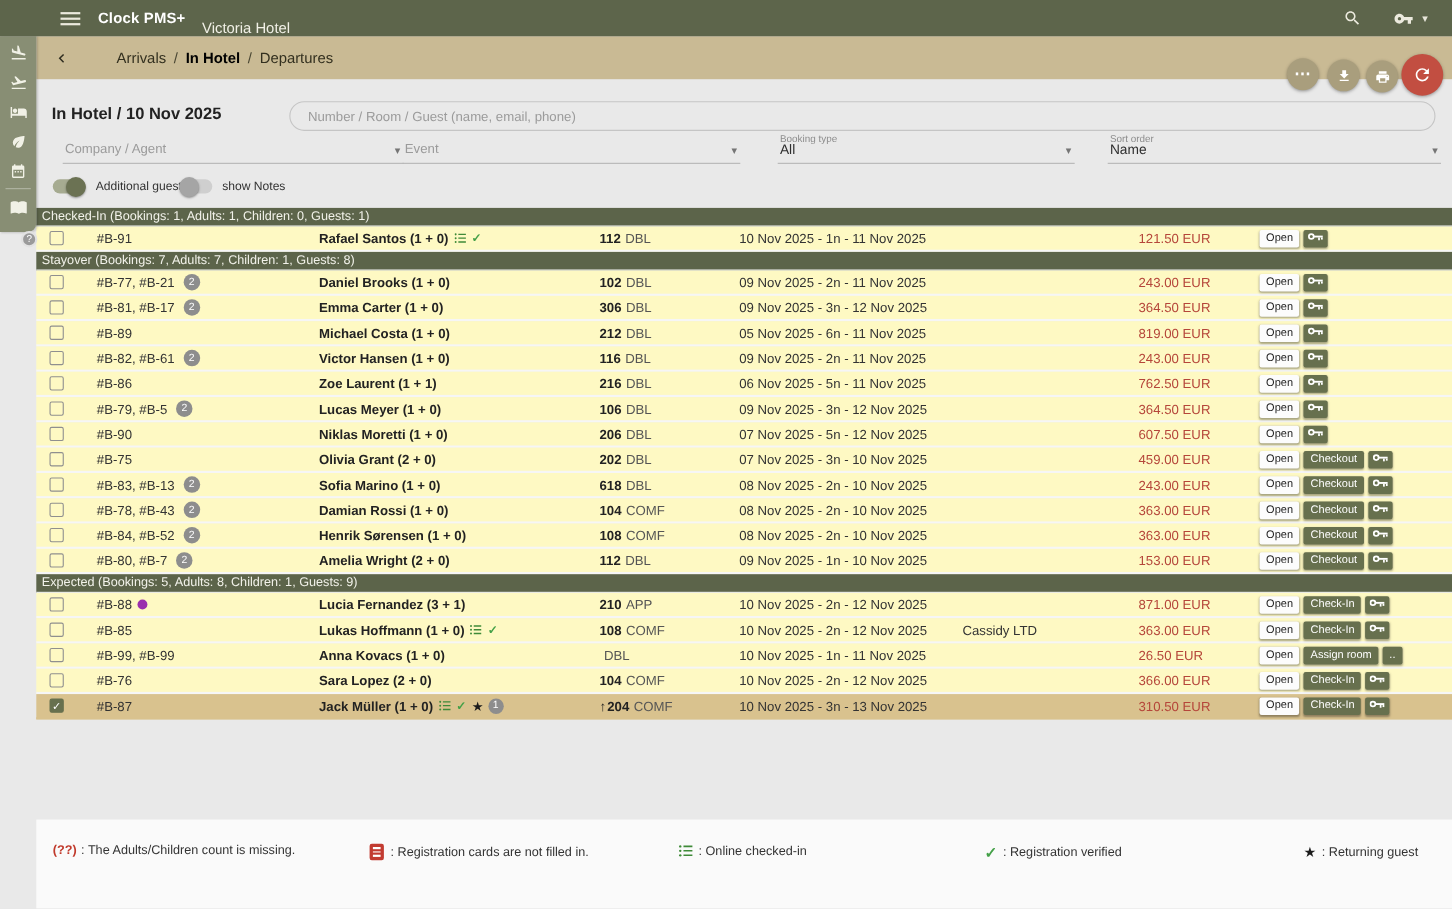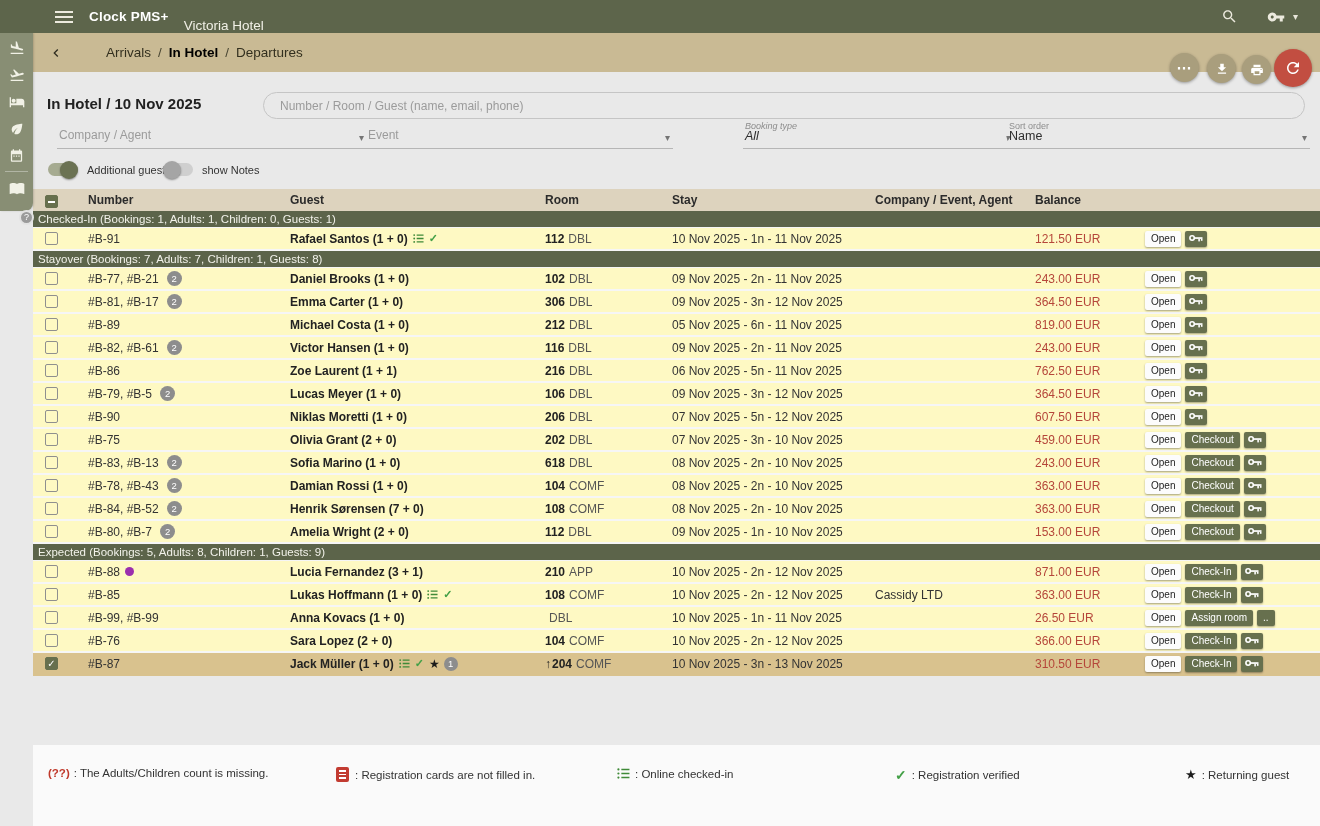--- a/index.html
+++ b/index.html
@@ -55,21 +55,21 @@
                   font-family:"Liberation Sans", sans-serif; outline:none; }
   #search-input::placeholder { color:#9b9b9b; }
 
   .sel { position:absolute; border-bottom:1px solid #b6b6b6; cursor:pointer; }
   .sel .caret { position:absolute; right:3px; bottom:5px; color:#757575; font-size:10px; }
   .sel-ph { position:absolute; left:2px; bottom:6px; font-size:12px; color:#9b9b9b; }
   .sel-lbl { position:absolute; left:2px; top:0; font-size:9px; color:#8d8d8d; }
   .sel-val { position:absolute; left:2px; bottom:5px; font-size:12.5px; color:#2e2e2e; }
   #sel-company { left:12px;  top:89px; width:310px; height:27px;margin-left:12px; }
   #sel-event   { left:333px; top:89px; width:307px; height:27px; }
-  #sel-booking { left:710px; top:88px; width:270px; height:28px;font-style:italic; }
+  #sel-booking { left:674px; top:88px; width:270px; height:28px; }
   #sel-sort    { left:974px; top:88px; width:303px; height:28px; }
 
   .togglewrap { position:absolute; display:flex; align-items:center; cursor:pointer; }
   #toggle1 { left:15px;  top:130px; }
   #toggle2 { left:130px; top:130px; }
   .track { width:30px; height:13px; border-radius:7px; background:#cfcfcf; position:relative; }
   .thumb { position:absolute; top:-2.5px; left:0; width:18px; height:18px; border-radius:50%;
            background:#a5a5a5; box-shadow:0 1px 2px rgba(0,0,0,.4); }
   .togglewrap.on .track { background:#a6ab91; }
   .togglewrap.on .thumb { left:12px; background:#6b7253; }
@@ -251,32 +251,20 @@
       <span class="toggle-label">Additional guests</span>
     </span>
     <span class="togglewrap" id="toggle2">
       <span class="track">
           <span class="thumb"></span>
         </span>
       <span class="toggle-label">show Notes</span>
     </span>
 
     <div id="table">
-      <div id="thead" class="grid">
-        <div class="c cbc"><span class="cb ind">
-              <span class="minus"></span>
-            </span></div>
-        <div class="c numc">Number</div>
-        <div class="c">Guest</div>
-        <div class="c">Room</div>
-        <div class="c">Stay</div>
-        <div class="c">Company / Event, Agent</div>
-        <div class="c">Balance</div>
-        <div class="c"></div>
-      </div>
       <div>
           <div class="group-bar">Checked-In (Bookings: 1, Adults: 1, Children: 0, Guests: 1)</div>
           <div class="trow grid">
             <div class="c cbc">
               <span class="cb "></span>
             </div>
             <div class="c numc">
               <span>#B-91</span>
             </div>
             <div class="c">
@@ -616,21 +604,21 @@
           </div>
           <div class="trow grid">
             <div class="c cbc">
               <span class="cb "></span>
             </div>
             <div class="c numc">
               <span>#B-84, #B-52</span>
               <span class="badge">2</span>
             </div>
             <div class="c">
-              <span class="gname">Henrik Sørensen (7 + 0)</span>
+              <span class="gname">Henrik Sørensen (1 + 0)</span>
             </div>
             <div class="c">
               <span class="roomno">108</span>
               <span class="rtype">COMF</span>
             </div>
             <div class="c">08 Nov 2025 - 2n - 10 Nov 2025</div>
             <div class="c"></div>
             <div class="c balc">363.00 EUR</div>
             <div class="c">
               <span class="btn w">Open</span>

